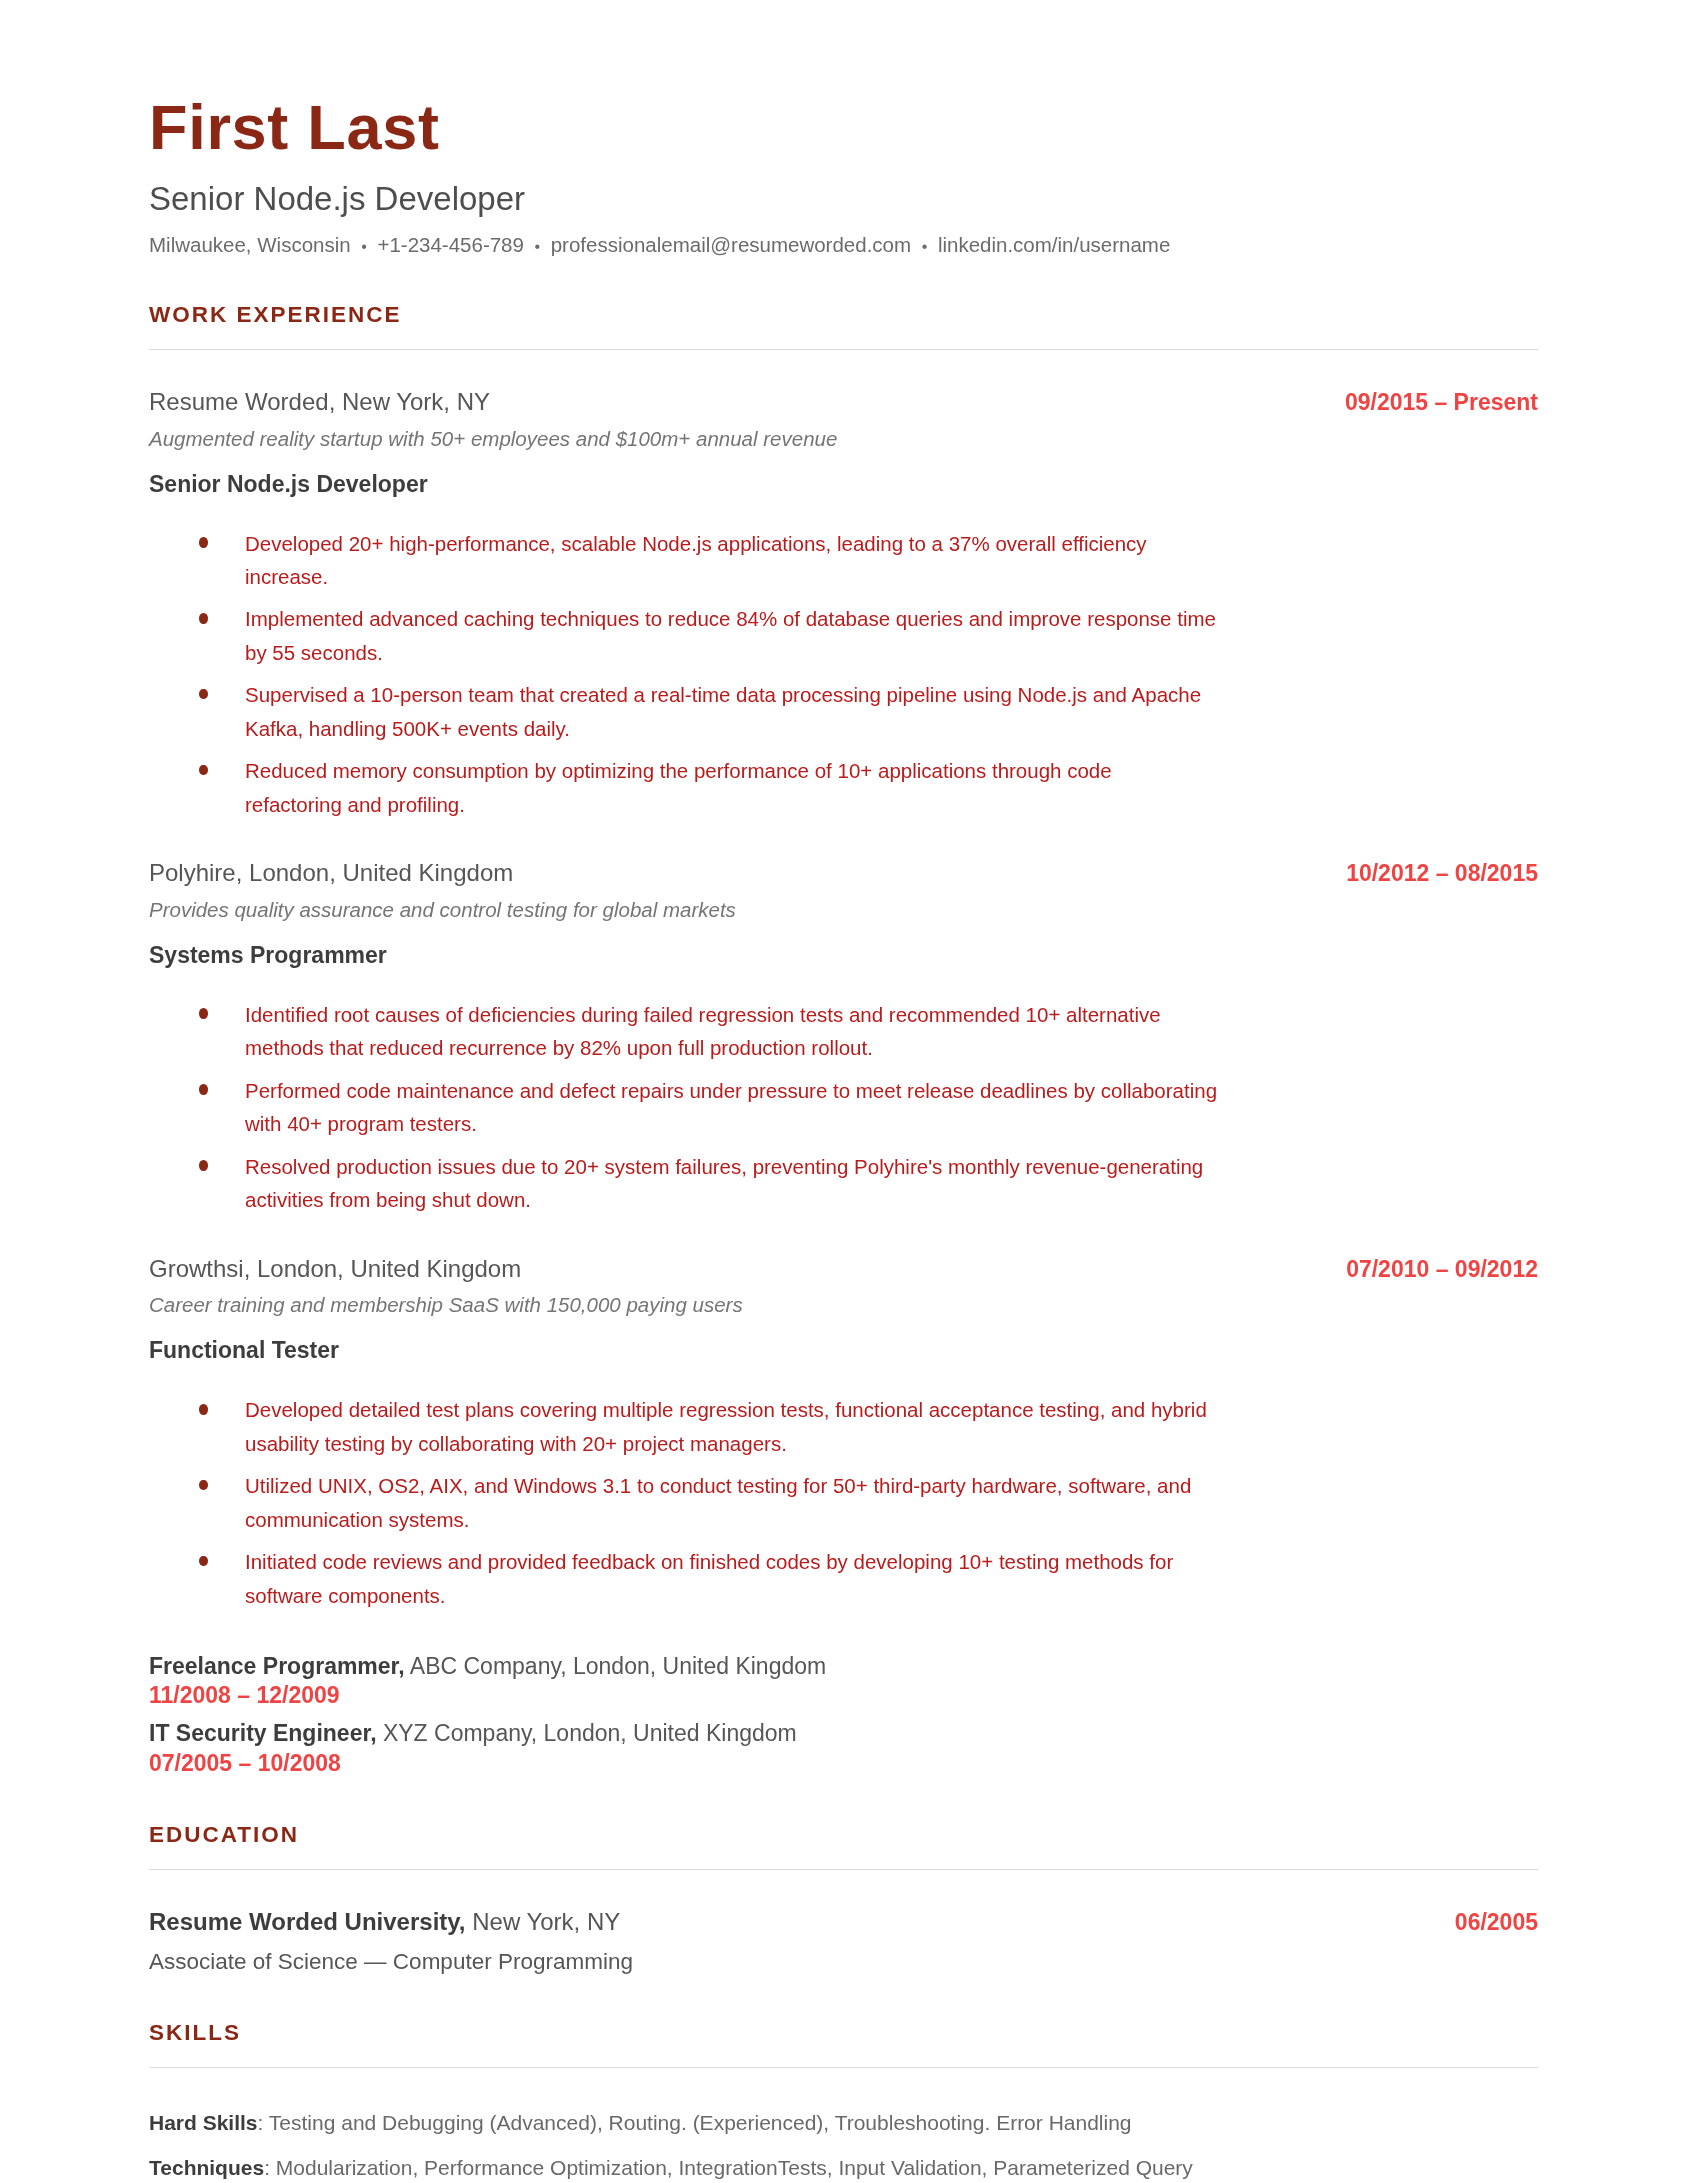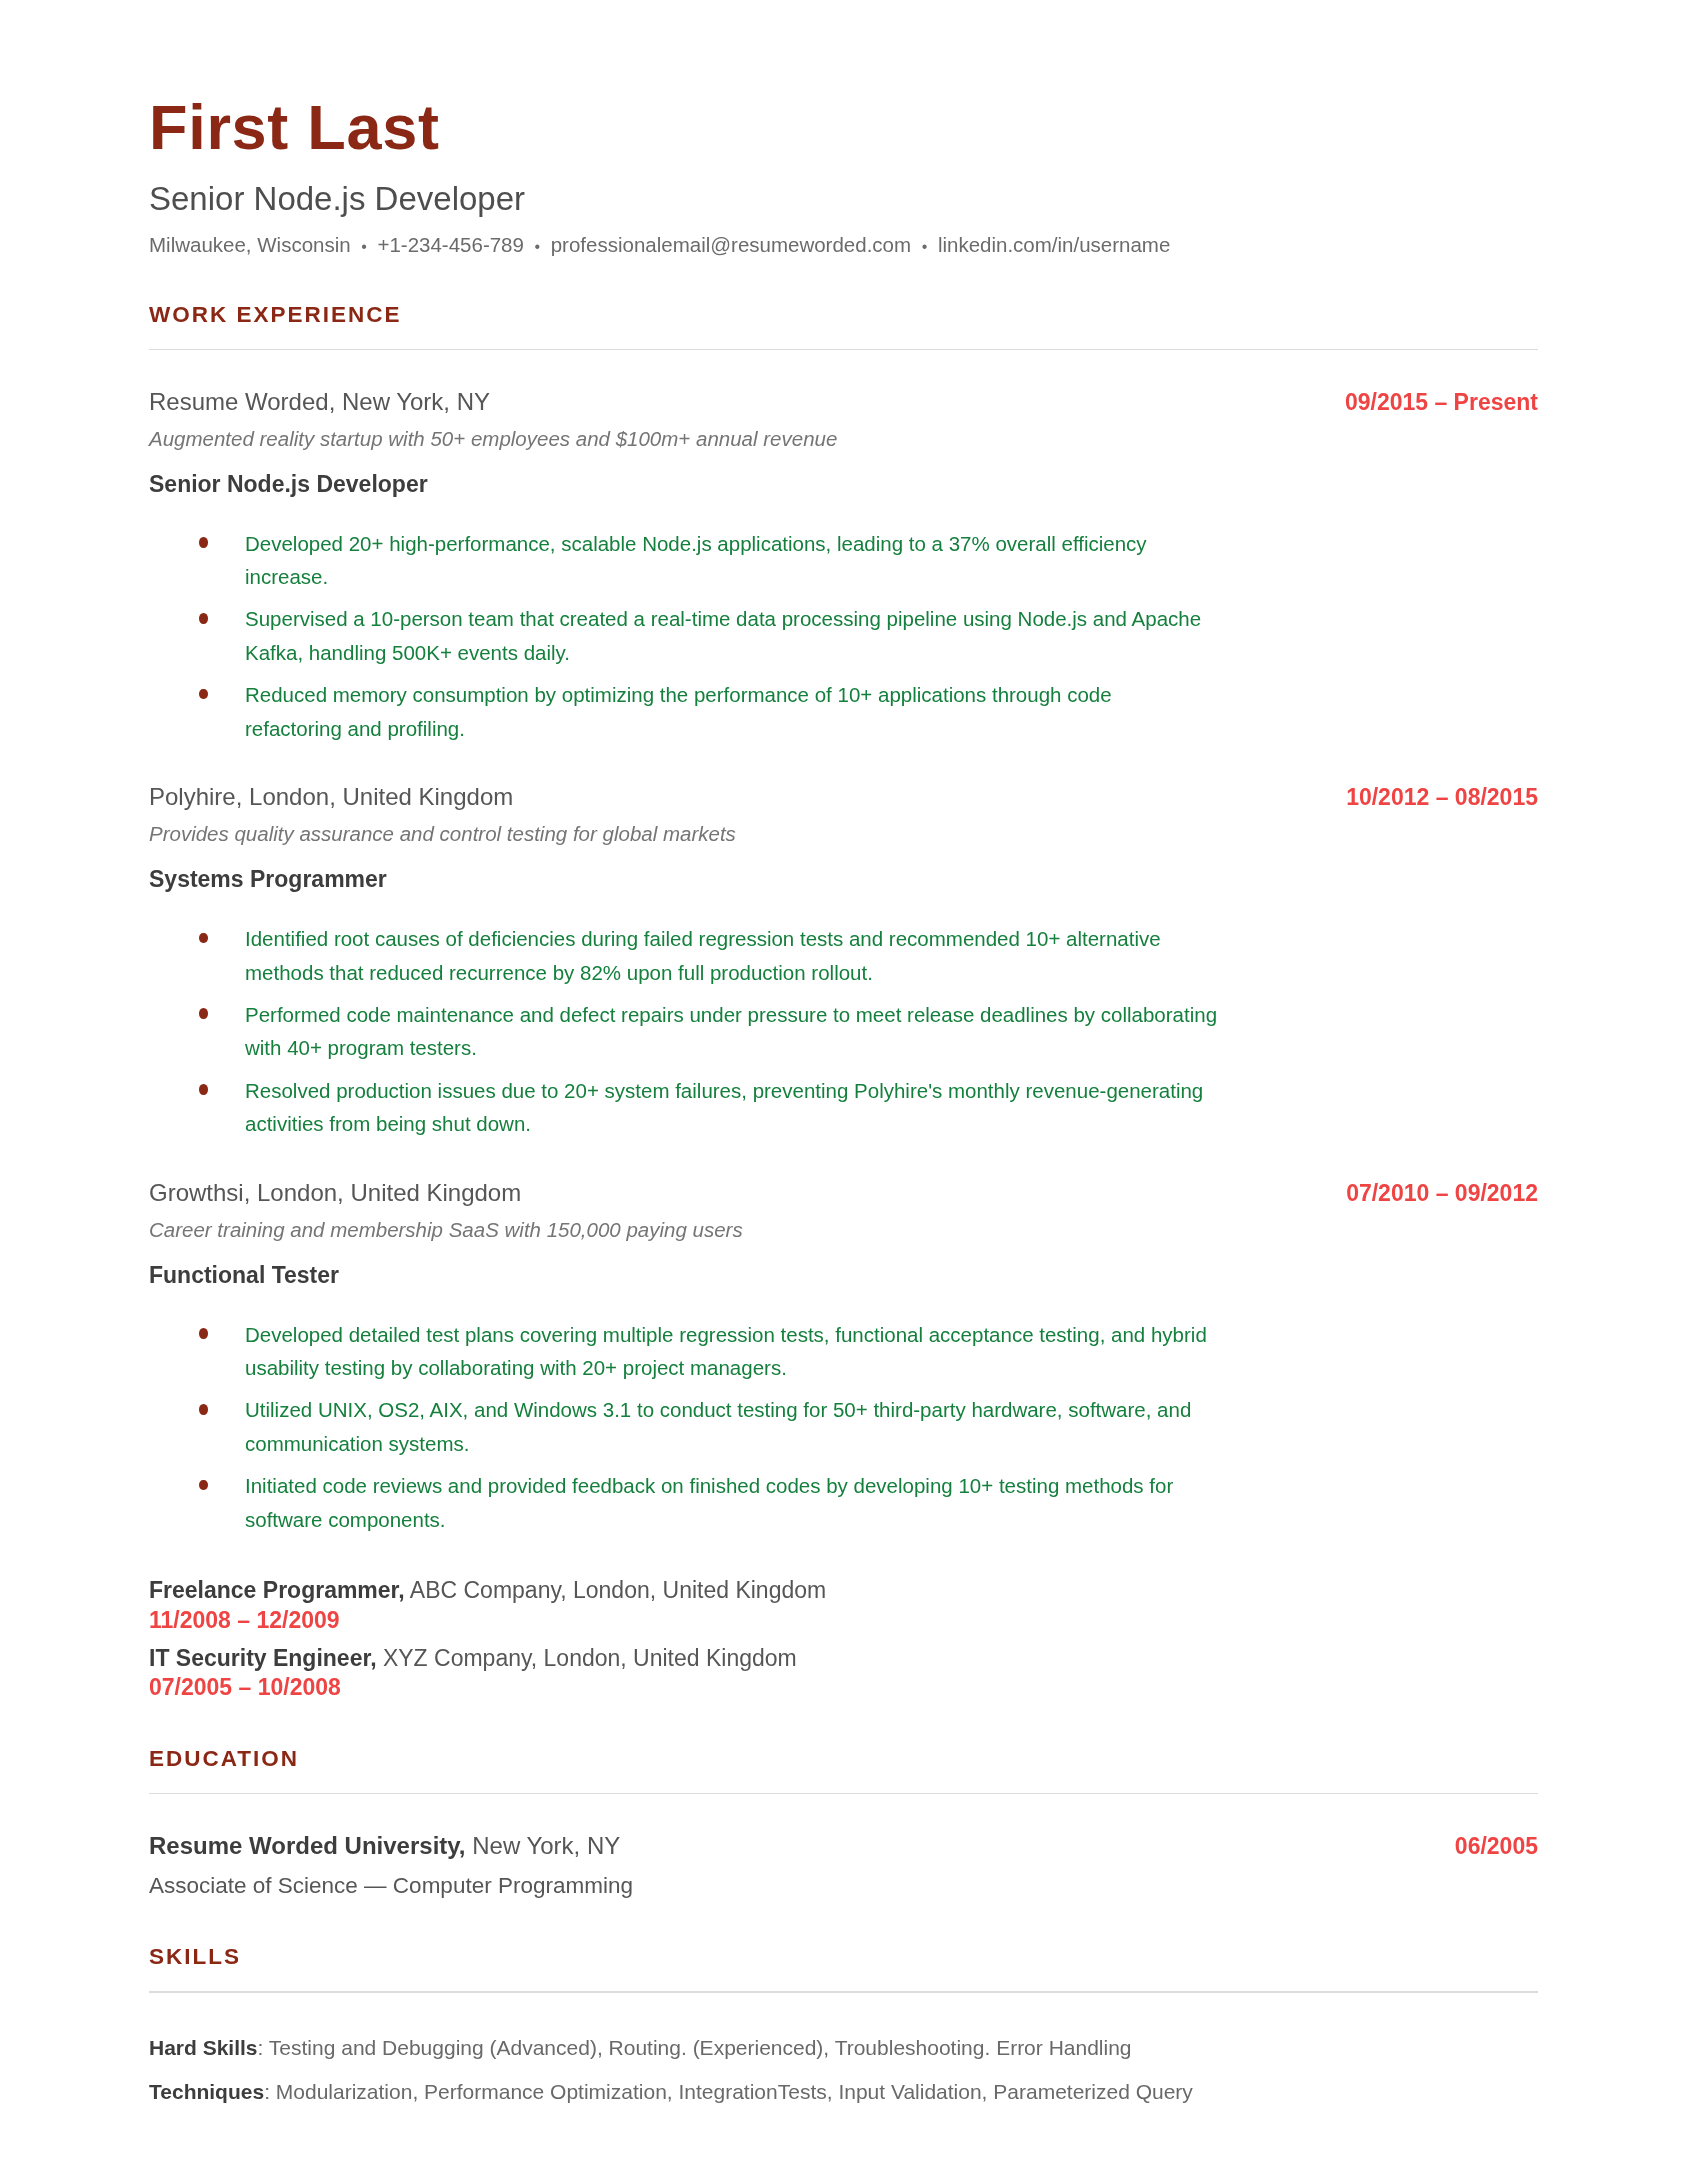--- a/index.html
+++ b/index.html
@@ -31,21 +31,21 @@
   .job { margin-top:38px; }
   .row { display:flex; justify-content:space-between; align-items:baseline; }
   .company { font-size:24px; color:#565656; }
   .dates { font-size:23px; font-weight:700; color:#ef4444; white-space:nowrap; }
   .desc { margin-top:10.6px; font-size:20.5px; font-style:italic; color:#757575; }
   .role { margin-top:20px; font-size:23px; font-weight:700; color:#3d3d3d; }
 
   ul.bullets { margin-top:29px; list-style:none; }
   ul.bullets li {
     position:relative; padding-left:96px;
-    font-size:20.5px; color:#15803d; line-height:1.64;
+    font-size:20.5px; color:#b91c1c; line-height:1.64;
     white-space:pre-line;
   }
   ul.bullets li + li { margin-top:8.6px; }
   ul.bullets li::before {
     content:""; position:absolute; left:50px; top:10.6px;
     width:8.6px; height:10.6px; border-radius:50%;
     background:#8B2815;
   }
 
   
@@ -84,20 +84,22 @@
     <article class="job">
       <div class="row">
         <span class="company">Resume Worded, New York, NY</span>
         <span class="dates">09/2015 – Present</span>
       </div>
       <div class="desc">Augmented reality startup with 50+ employees and $100m+ annual revenue</div>
       <div class="role">Senior Node.js Developer</div>
       <ul class="bullets">
         <li>Developed 20+ high-performance, scalable Node.js applications, leading to a 37% overall efficiency
 increase.</li>
+        <li>Implemented advanced caching techniques to reduce 84% of database queries and improve response time
+by 55 seconds.</li>
         <li>Supervised a 10-person team that created a real-time data processing pipeline using Node.js and Apache
 Kafka, handling 500K+ events daily.</li>
         <li>Reduced memory consumption by optimizing the performance of 10+ applications through code
 refactoring and profiling.</li>
       </ul>
     </article>
 
     <article class="job">
       <div class="row">
         <span class="company">Polyhire, London, United Kingdom</span>

